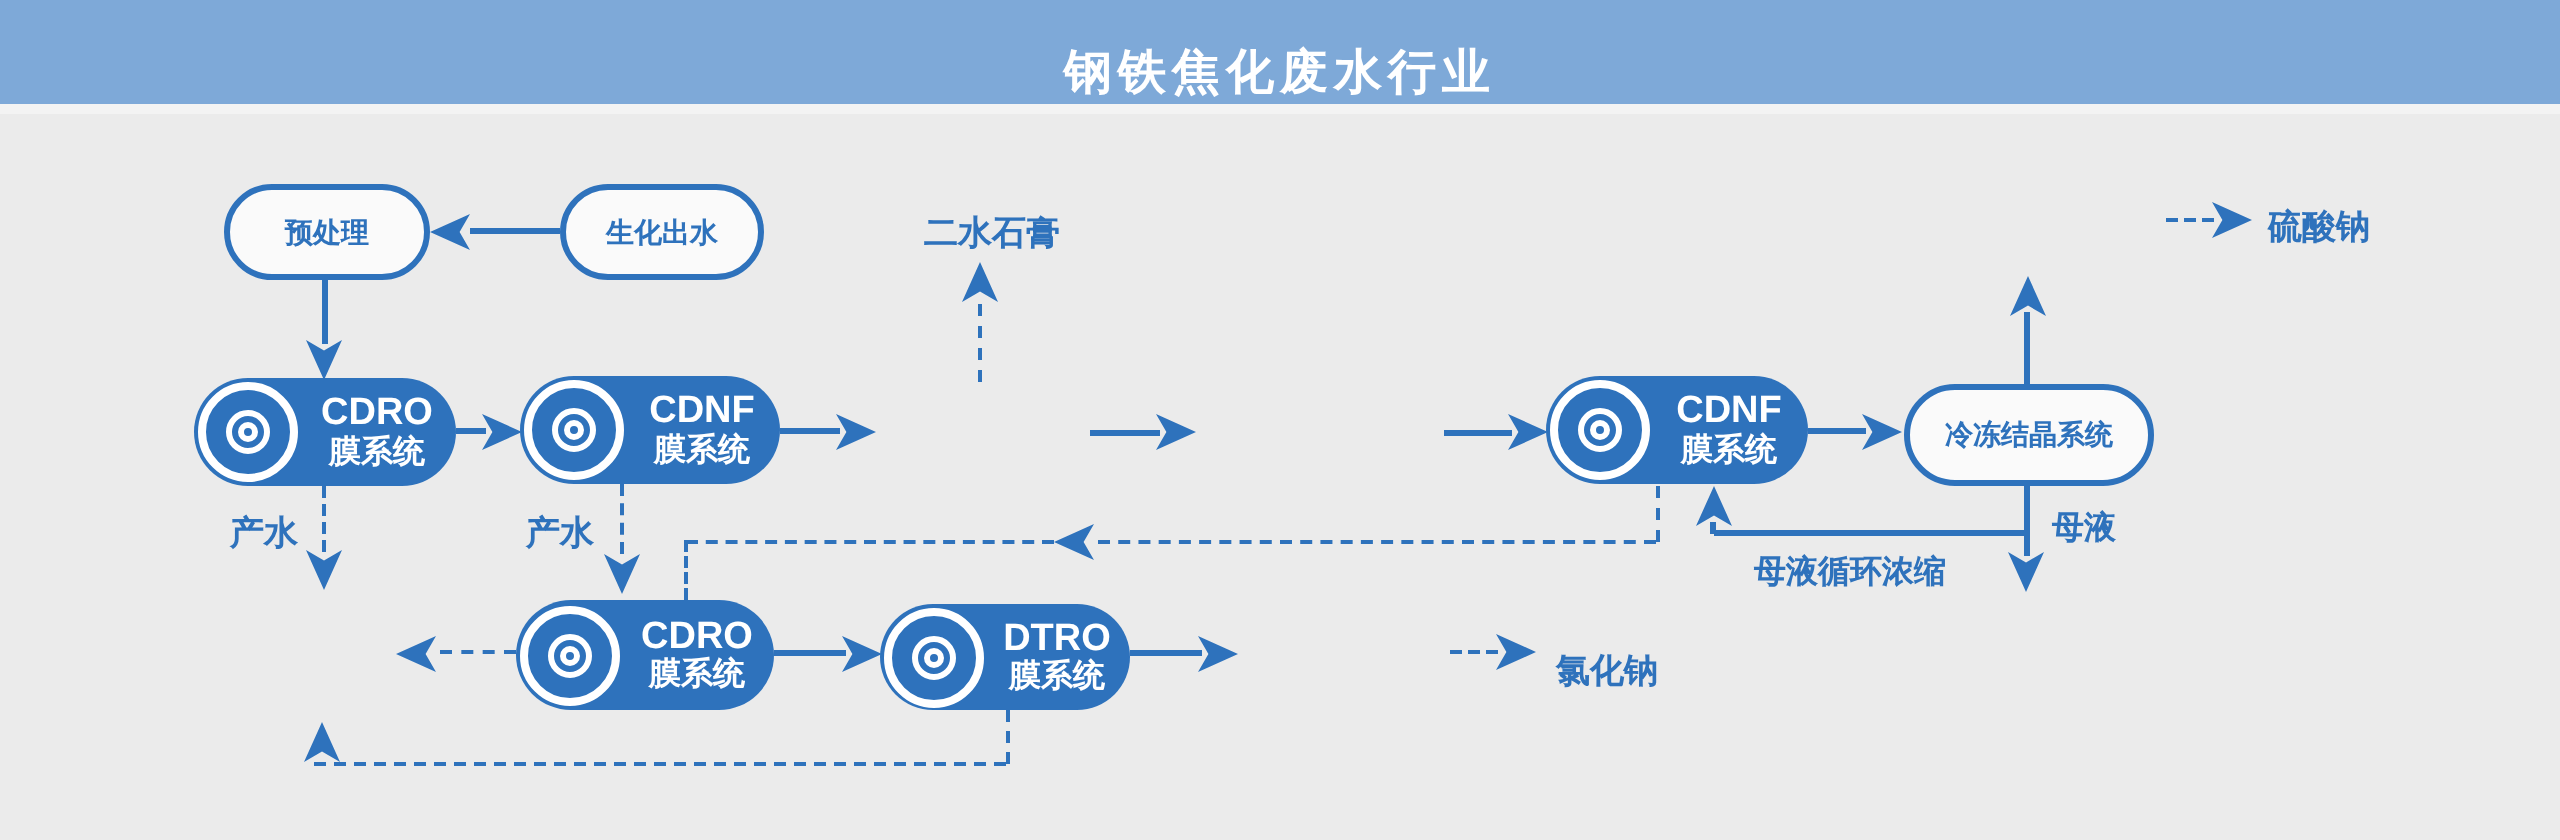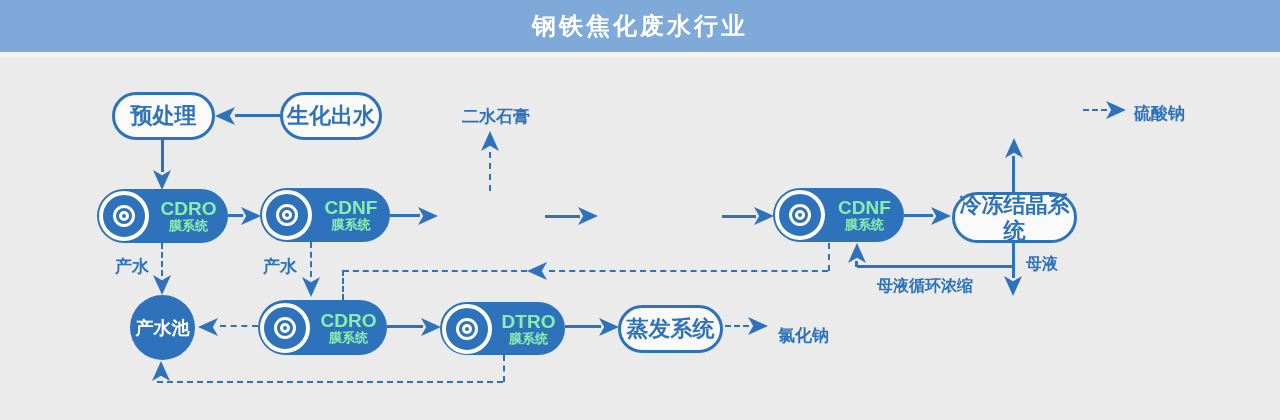--- a/index.html
+++ b/index.html
@@ -5,39 +5,39 @@
   :root{
     --accent:#2e72bc;
     --header-bg:#7ea9d8;
     --canvas-bg:#ebebeb;
     --pill-fill:#fafafa;
   }
   *{margin:0;padding:0;box-sizing:border-box;}
   body{font-family:"Liberation Sans","DejaVu Sans",sans-serif;}
   .stage{position:relative;width:1280px;height:420px;background:var(--canvas-bg);overflow:hidden;}
   .header{position:absolute;left:0;top:0;width:1280px;height:52px;background:var(--header-bg);
-    display:flex;align-items:center;justify-content:center;}
+    display:flex;align-items:flex-end;justify-content:center;}
   .header .title{color:#ffffff;font-size:24px;font-weight:bold;letter-spacing:3px;}
   .strip{position:absolute;left:0;top:52px;width:1280px;height:5px;background:#f3f3f3;}
 
   .node{position:absolute;display:flex;align-items:center;justify-content:center;}
   .pill-outline{background:var(--pill-fill);border:3px solid var(--accent);border-radius:28px;
-    color:var(--accent);font-weight:bold;font-size:22px;text-align:center;line-height:1.15;}
-  .pill-solid{background:var(--accent);border-radius:28px;color:#86efac;}
+    color:var(--accent);font-weight:bold;font-size:14px;text-align:center;line-height:1.15;}
+  .pill-solid{background:var(--accent);border-radius:28px;color:#ffffff;}
   .circle-solid{background:var(--accent);border-radius:50%;color:#ffffff;font-weight:bold;font-size:18px;}
 
   .disc{flex:none;width:50px;height:50px;margin-left:2px;border-radius:50%;
     background:var(--accent);border:4px solid #ffffff;
     display:flex;align-items:center;justify-content:center;}
   .disc-ring{width:22px;height:22px;border:3px solid #ffffff;border-radius:50%;
     display:flex;align-items:center;justify-content:center;}
   .disc-dot{width:10px;height:10px;border:3px solid #ffffff;border-radius:50%;}
   .pill-text{flex:1;text-align:center;font-weight:bold;line-height:1.12;}
   .pill-text .en{font-size:19px;}
-  .pill-text .cn{font-size:13px;}
+  .pill-text .cn{font-size:16px;}
 
   .flabel{position:absolute;color:var(--accent);font-weight:bold;font-size:17px;white-space:nowrap;}
   .flabel.sm{font-size:16px;}
 
   .ln{position:absolute;background:var(--accent);}
   .dln-h{position:absolute;height:0;border-top:2px dashed var(--accent);}
   .dln-v{position:absolute;width:0;border-left:2px dashed var(--accent);}
   .hd{position:absolute;background:var(--accent);}
   .hd-r{width:20px;height:18px;clip-path:polygon(0 0,100% 50%,0 100%,26% 50%);}
   .hd-l{width:20px;height:18px;clip-path:polygon(100% 0,0 50%,100% 100%,74% 50%);}
@@ -90,23 +90,20 @@
       </span>
     <span class="pill-text">
       <div class="en">CDNF</div>
       <div class="cn">膜系统</div>
     </span>
   </div>
   <div class="node pill-outline" style="left:952px;top:192px;width:125px;height:51px">
     <span>冷冻结晶系统</span>
   </div>
 
-  <div class="node circle-solid" style="left:130px;top:295px;width:65px;height:65px">
-    <span>产水池</span>
-  </div>
   <div class="node pill-solid" style="left:258px;top:300px;width:129px;height:55px">
     <span class="disc">
         <span class="disc-ring">
           <span class="disc-dot"></span>
         </span>
       </span>
     <span class="pill-text">
       <div class="en">CDRO</div>
       <div class="cn">膜系统</div>
     </span>
@@ -114,23 +111,20 @@
   <div class="node pill-solid" style="left:440px;top:302px;width:125px;height:53px">
     <span class="disc">
         <span class="disc-ring">
           <span class="disc-dot"></span>
         </span>
       </span>
     <span class="pill-text">
       <div class="en">DTRO</div>
       <div class="cn">膜系统</div>
     </span>
-  </div>
-  <div class="node pill-outline" style="left:618px;top:305px;width:105px;height:48px">
-    <span>蒸发系统</span>
   </div>
 
   <div class="flabel" style="left:462px;top:105px">二水石膏</div>
   <div class="flabel" style="left:1134px;top:102px">硫酸钠</div>
   <div class="flabel sm" style="left:1026px;top:254px">母液</div>
   <div class="flabel sm" style="left:877px;top:276px">母液循环浓缩</div>
   <div class="flabel" style="left:115px;top:255px">产水</div>
   <div class="flabel" style="left:263px;top:255px">产水</div>
   <div class="flabel" style="left:778px;top:324px">氯化钠</div>
 

